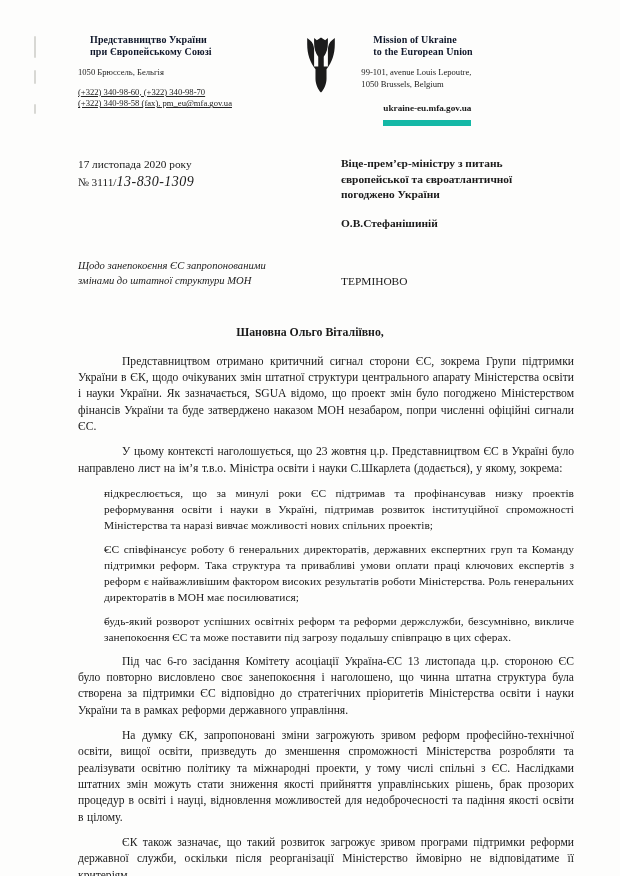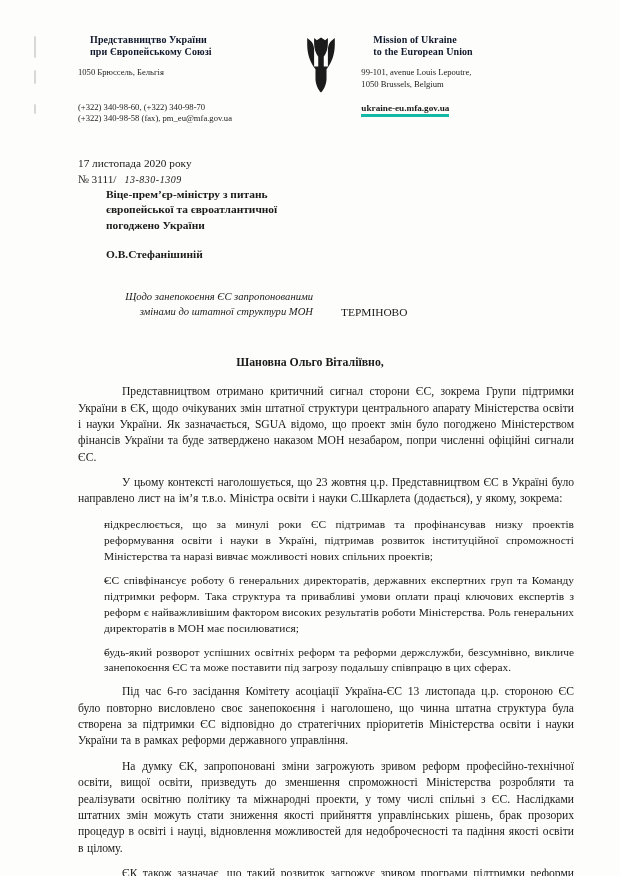--- a/index.html
+++ b/index.html
@@ -46,68 +46,69 @@
   }
   .lh-title .line2 { display: block; }
 
   .lh-addr {
     margin-top: 9px;
     font-size: 8.6px;
     line-height: 1.33;
     color: #222;
   }
   .lh-phones {
-    margin-top: 23px;
+    margin-top: 8px;
     font-size: 8.6px;
     line-height: 1.34;
     color: #222;
+    text-decoration: underline;
   }
   .lh-site {
     margin-top: 13px;
     font-size: 9.2px;
     font-weight: bold;
     color: #1a1a1a;
-    border-bottom: 3px solid #14b8a6;
+    border-bottom: 6px solid #14b8a6;
     display: inline-block;
-    padding-bottom: 1px;
+    padding-bottom: 7px;
+    margin-left: 22px;
   }
 
   
   .emblem {
     width: 62px;
     display: flex;
     justify-content: center;
     padding-top: 2px;
   }
   .tryzub {
     width: 42px;
     height: 58px;
   }
 
   
   .refrow {
     display: flex;
-    flex-direction: column;
+    flex-direction: row;
     padding: 30px 44px 0 78px;
     box-sizing: border-box;
   }
   .ref-left {
     width: 250px;
     font-size: 11.3px;
     line-height: 1.42;
   }
   .ref-num {
     white-space: nowrap;
   }
   .ref-num .handwritten {
     font-family: "Liberation Serif", serif;
     font-style: italic;
-    font-size: 10px;
+    font-size: 14px;
     letter-spacing: 0.5px;
-    margin-left: 8px;
   }
   .addressee {
     width: 250px;
     margin-left: 28px;
     font-weight: bold;
     font-size: 11.4px;
     line-height: 1.35;
     text-align: justify;
   }
   .addressee .name {
@@ -119,21 +120,20 @@
     display: flex;
     flex-direction: row;
     padding: 26px 44px 0 78px;
     box-sizing: border-box;
   }
   .subject {
     width: 250px;
     font-style: italic;
     font-size: 10.6px;
     line-height: 1.45;
-    text-align: right;
   }
   .urgent {
     width: 250px;
     margin-left: 28px;
     font-weight: normal;
     font-size: 11.4px;
     padding-top: 17px;
   }
 
   

